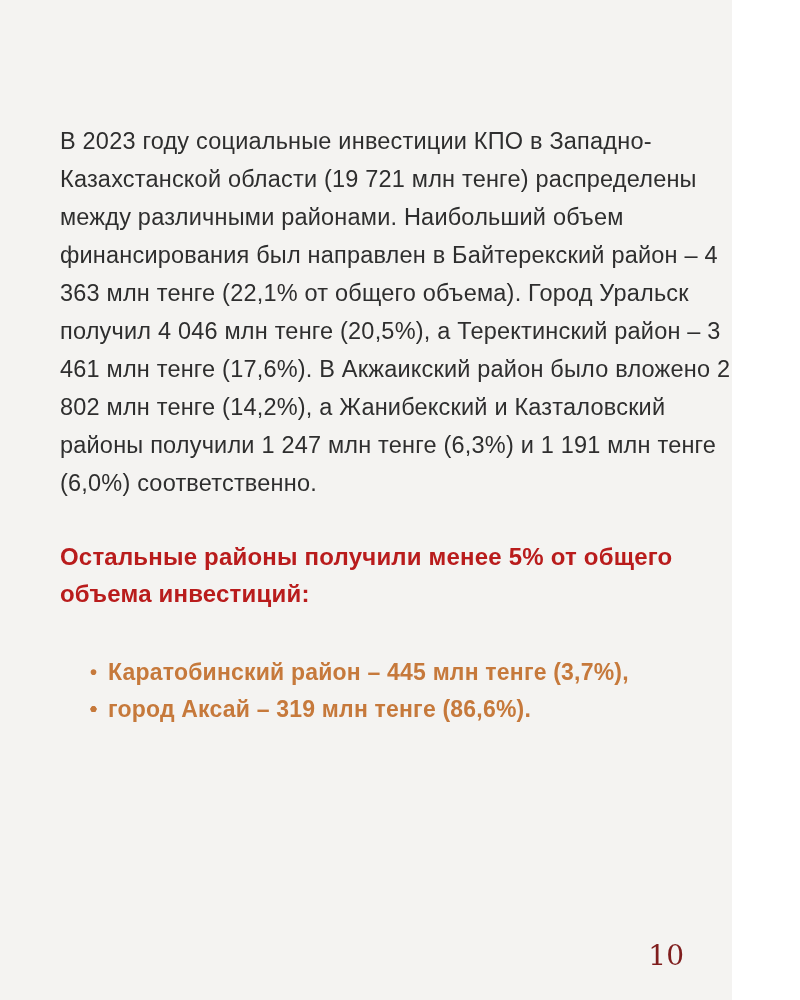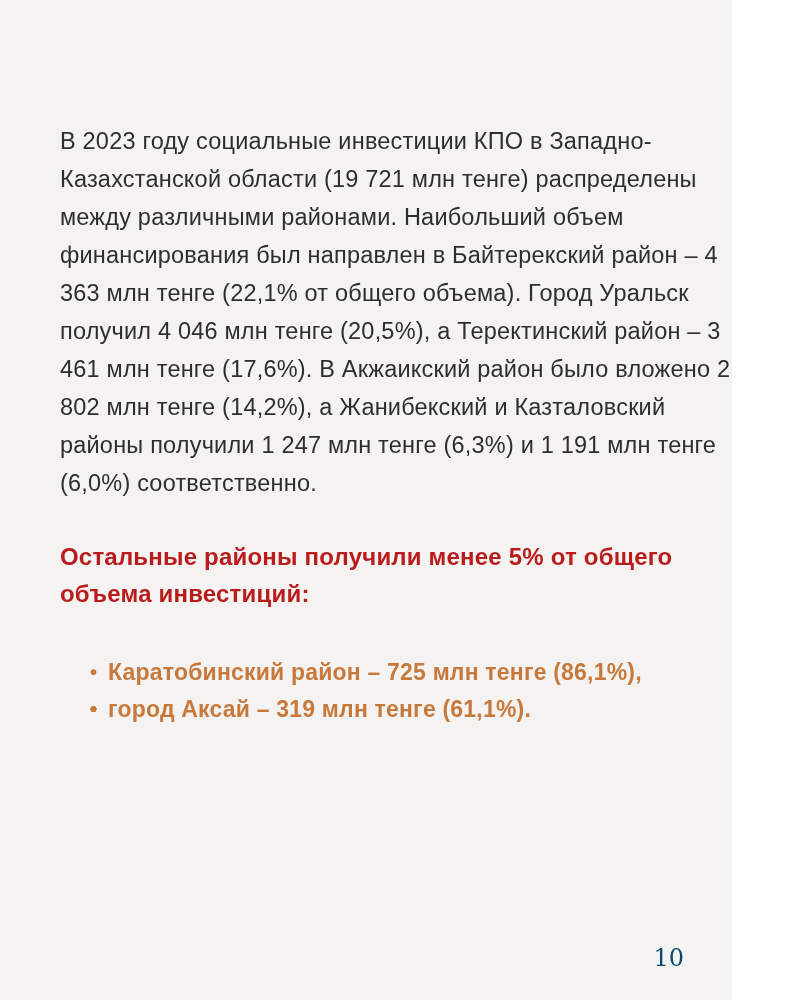--- a/index.html
+++ b/index.html
@@ -55,48 +55,48 @@
     left: 0;
     top: 0;
     font-size: 20px;
     line-height: 37px;
   }
   .page-number {
     position: absolute;
     right: 48px;
     bottom: 28px;
     font-family: "DejaVu Serif", "Liberation Serif", serif;
-    font-size: 24px;
-    color: #0c4a6e;
+    font-size: 28px;
+    color: #7f1d1d;
   }
 </style>
 </head>
 <body>
 
 <div class="page" style="background: rgb(244, 243, 241);">
   <div class="content">
 
     <p class="paragraph">В 2023 году социальные инвестиции КПО в Западно-Казахстанской области (19 721 млн тенге) распределены между различными районами. Наибольший объем финансирования был направлен в Байтерекский район – 4 363 млн тенге (22,1% от общего объема). Город Уральск получил 4 046 млн тенге (20,5%), а Теректинский район – 3 461 млн тенге (17,6%). В Акжаикский район было вложено 2 802 млн тенге (14,2%), а Жанибекский и Казталовский районы получили 1 247 млн тенге (6,3%) и 1 191 млн тенге (6,0%) соответственно.</p>
 
     <h2 class="subheading">Остальные районы получили менее 5% от общего объема инвестиций:</h2>
 
     <ul class="bullet-list">
       <li style="--accent: #c6793b;">
-        <span class="bullet-dot">•</span><span>Каратобинский район – 725 млн тенге (86,1%),</span>
+        <span class="bullet-dot">•</span><span>Каратобинский район – 445 млн тенге (3,7%),</span>
       </li>
       <li style="--accent: #c6793b;">
         <span class="bullet-dot">•</span>
       </li>
       <li style="--accent: #c6793b;">
         <span class="bullet-dot">•</span>
       </li>
       <li style="--accent: #c6793b;">
         <span class="bullet-dot">•</span>
       </li>
       <li style="--accent: #c6793b;">
-        <span class="bullet-dot">•</span><span>город Аксай – 319 млн тенге (61,1%).</span>
+        <span class="bullet-dot">•</span><span>город Аксай – 319 млн тенге (86,6%).</span>
       </li>
     </ul>
 
   </div>
 
   <div class="page-number">10</div>
 </div>
 
 </body></html>

